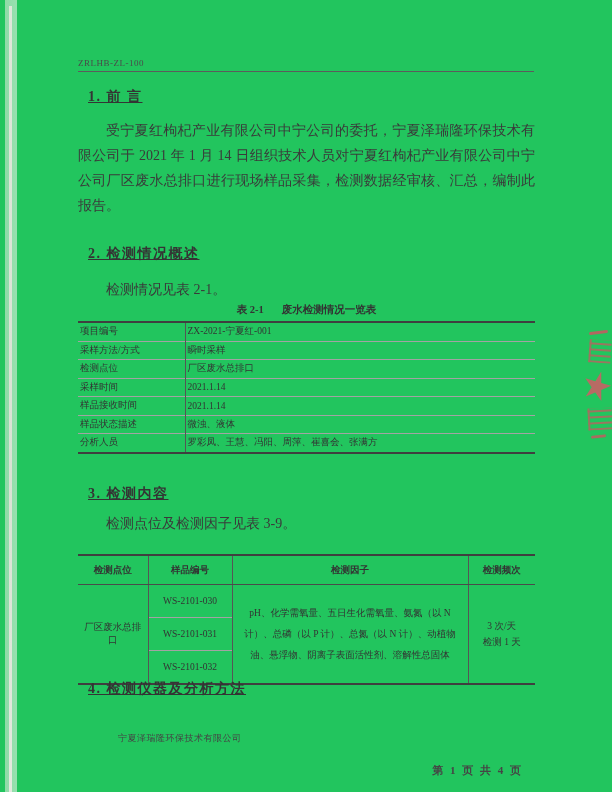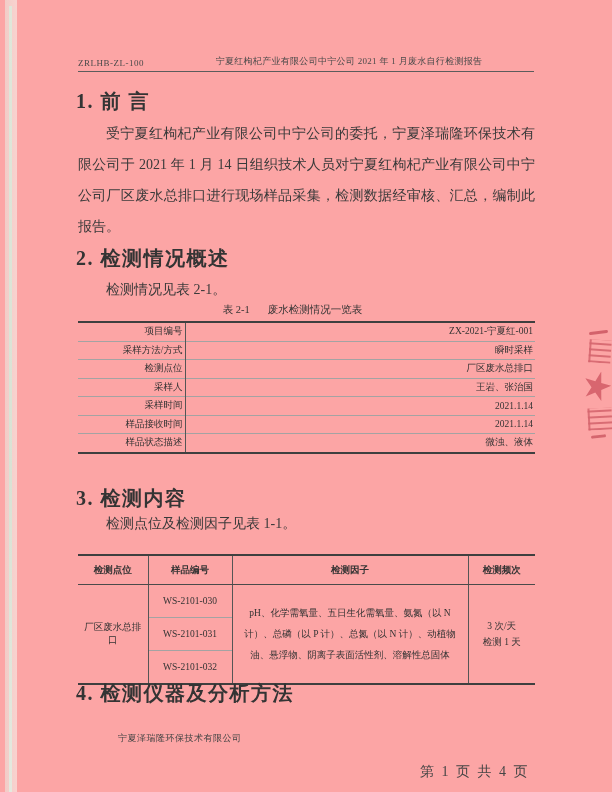--- a/index.html
+++ b/index.html
@@ -3,65 +3,65 @@
 <meta charset="utf-8">
 <style>
   html,body{margin:0;padding:0;}
   body{
     width:612px;height:792px;position:relative;overflow:hidden;
     background:#eef0ea;
     font-family:"Liberation Serif","DejaVu Serif",serif;
     color:#3c3c3c;
   }
   .page{
-    position:absolute;inset:0;background:#fca5a5;
+    position:absolute;inset:0;background:#22c55e;
   }
   
   .scan-edge-soft{position:absolute;left:5px;top:0;width:12px;height:100%;
     background:linear-gradient(90deg,#e9ede4,#f6f7f1);opacity:.55;}
   .scan-edge-line{position:absolute;left:9px;top:6px;width:3px;height:786px;
     background:linear-gradient(#dfe7da,#d9e2d4 60%,#e4e9df);}
   
   .hdr{position:absolute;left:78px;top:54px;width:456px;height:18px;
     border-bottom:1.3px solid #5c5c5c;font-size:9px;color:#4a4a4a;
     display:flex;align-items:flex-end;padding-bottom:3px;box-sizing:border-box;}
   .hdr-code{width:86px;letter-spacing:.5px;}
   .hdr-title{flex:1;text-align:center;letter-spacing:.3px;}
   
-  .h-sec{position:absolute;left:76px;font-size:20px;font-weight:bold;
-    letter-spacing:1.5px;color:#343434;}
+  .h-sec{position:absolute;left:88px;font-size:14px;font-weight:bold;
+    letter-spacing:1.5px;color:#343434;text-decoration:underline;}
   .para{position:absolute;left:78px;width:457px;font-size:14px;
-    line-height:31px;text-align:justify;text-indent:2em;color:#3a3a3a;}
+    line-height:25px;text-align:justify;text-indent:2em;color:#3a3a3a;}
   .lead{position:absolute;left:106px;font-size:14px;color:#3a3a3a;}
-  .tcap{position:absolute;left:64px;width:457px;text-align:center;
-    font-size:10.5px;font-weight:normal;color:#333;}
+  .tcap{position:absolute;left:78px;width:457px;text-align:center;
+    font-size:10.5px;font-weight:bold;color:#333;}
   .tcap .cap-no{margin-right:18px;}
   
   table{border-collapse:collapse;table-layout:fixed;}
   .t21{position:absolute;left:78px;top:321px;width:457px;
     border-top:2px solid #3f3f3f;border-bottom:2px solid #3f3f3f;
     font-size:9.5px;color:#333;}
-  .t21 td{height:17.5px;text-align:right;vertical-align:middle;
+  .t21 td{height:17.5px;text-align:left;vertical-align:middle;
     border-top:1px solid #a3a3a3;padding:0 2px;overflow:hidden;white-space:nowrap;}
   .t21 tr:first-child td{border-top:none;}
   .t21 td.lbl{border-right:1px solid #555;}
   .t31{position:absolute;left:78px;top:554px;width:457px;
     border-top:2px solid #3f3f3f;border-bottom:2px solid #3f3f3f;
     font-size:9.5px;color:#333;}
   .t31 td{text-align:center;vertical-align:middle;padding:1px 3px;}
   .t31 tr.hd td{height:26px;font-weight:bold;border-bottom:1.4px solid #4a4a4a;}
   .t31 td.vdiv{border-right:1px solid #555;}
   .t31 td.sid{height:30px;border-right:1px solid #555;}
   .t31 tr.r2 td.sid,.t31 tr.r3 td.sid{border-top:1px solid #a3a3a3;}
   .t31 td.factors{line-height:21px;padding:10px 10px;text-align:center;}
   .t31 td.freq{line-height:16px;}
   
   .ftr-left{position:absolute;left:78px;top:732px;font-size:9px;color:#454545;letter-spacing:.5px;margin-left:40px;}
-  .ftr-right{position:absolute;left:420px;top:763px;width:115px;text-align:left;
-    font-size:14px;color:#454545;letter-spacing:2px;}
+  .ftr-right{position:absolute;left:420px;top:763px;width:115px;text-align:center;
+    font-size:11px;color:#454545;letter-spacing:2px;font-weight:bold;}
   
   .stamp{position:absolute;left:580px;top:329px;width:32px;height:118px;}
   .stamp .s-bar1{position:absolute;left:9px;top:2px;width:19px;height:3px;
     background:#cb5660;transform:rotate(-7deg);border-radius:2px;opacity:.85;}
   .stamp .s-glyph{position:absolute;opacity:.8;
     background:repeating-linear-gradient(0deg,rgba(203,86,96,.9) 0 2px,transparent 2px 6px);
     border-left:2px solid rgba(203,86,96,.85);}
   .stamp .s-g1{left:9px;top:11px;width:20px;height:23px;transform:rotate(4deg);}
   .stamp .s-star{position:absolute;left:3px;top:42px;width:28px;height:31px;
     background:#d15b65;opacity:.85;transform:rotate(16deg);
@@ -73,21 +73,20 @@
 </head>
 <body>
 
 <div class="page">
 
   <div class="scan-edge-soft"></div>
   <div class="scan-edge-line"></div>
 
   <div class="hdr">
     <div class="hdr-code">ZRLHB-ZL-100</div>
-    <div class="hdr-title">宁夏红枸杞产业有限公司中宁公司 2021 年 1 月废水自行检测报告</div>
   </div>
 
   <div class="h-sec" style="top:88px;">1.  前 言</div>
   <div class="para" style="top:118px;">受宁夏红枸杞产业有限公司中宁公司的委托，宁夏泽瑞隆环保技术有限公司于 2021 年 1 月 14 日组织技术人员对宁夏红枸杞产业有限公司中宁公司厂区废水总排口进行现场样品采集，检测数据经审核、汇总，编制此报告。</div>
 
   <div class="h-sec" style="top:245px;">2.  检测情况概述</div>
   <div class="lead" style="top:281px;">检测情况见表 2-1。</div>
 
   <div class="tcap" style="top:303px;">
     <span class="cap-no">表 2-1</span><span>废水检测情况一览表</span>
@@ -105,40 +104,40 @@
         </tr>
     <tr>
           <td class="lbl">采样方法/方式</td>
           <td>瞬时采样</td>
         </tr>
     <tr>
           <td class="lbl">检测点位</td>
           <td>厂区废水总排口</td>
         </tr>
     <tr>
-          <td class="lbl">采样人</td>
-          <td>王岩、张治国</td>
-        </tr>
-    <tr>
           <td class="lbl">采样时间</td>
           <td>2021.1.14</td>
         </tr>
     <tr>
           <td class="lbl">样品接收时间</td>
           <td>2021.1.14</td>
         </tr>
     <tr>
           <td class="lbl">样品状态描述</td>
           <td>微浊、液体</td>
         </tr>
+    <tr>
+          <td class="lbl">分析人员</td>
+          <td>罗彩凤、王慧、冯阳、周萍、崔喜会、张满方</td>
+        </tr>
   </tbody>
     </table>
 
   <div class="h-sec" style="top:485px;">3.  检测内容</div>
-  <div class="lead" style="top:515px;">检测点位及检测因子见表 1-1。</div>
+  <div class="lead" style="top:515px;">检测点位及检测因子见表 3-9。</div>
 
 
   <table class="t31">
     <colgroup>
         <col style="width:70px;">
         <col style="width:84px;">
         <col style="width:236px;">
         <col style="width:67px;">
       </colgroup>
     <tbody>

